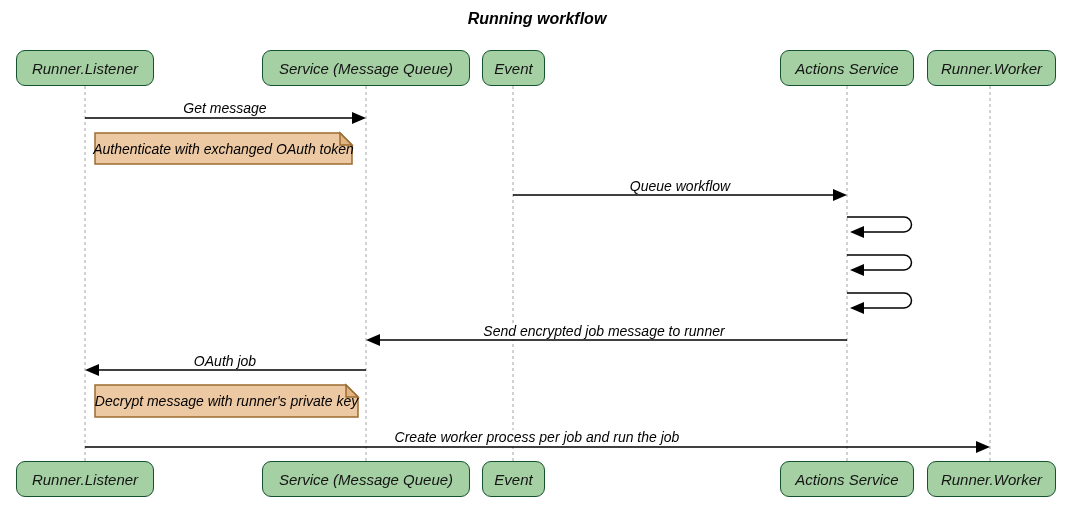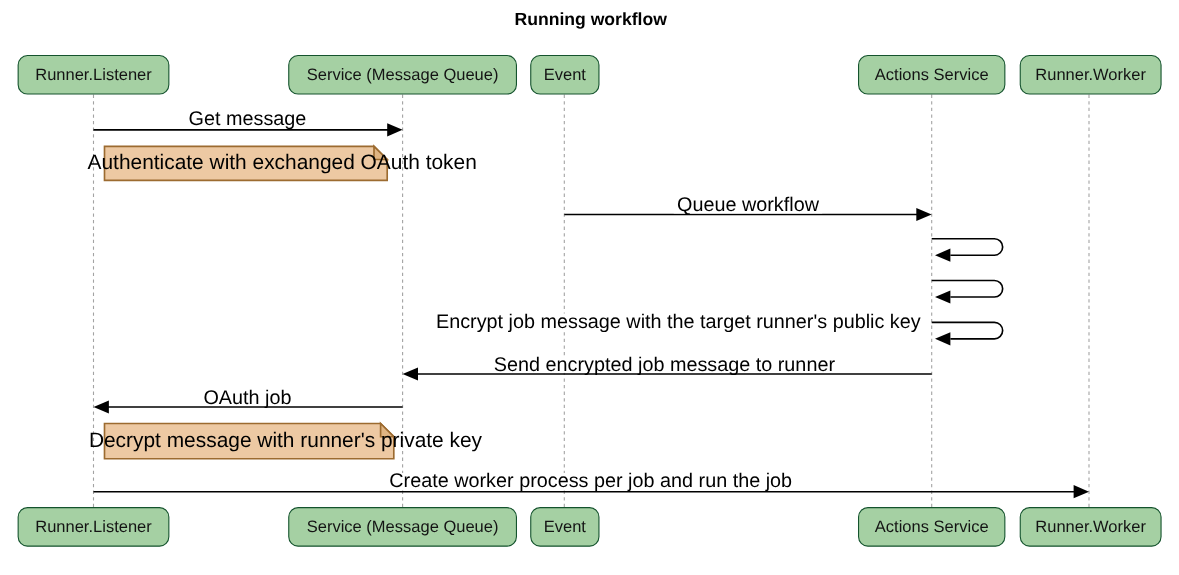--- a/index.html
+++ b/index.html
@@ -4,20 +4,21 @@
 <style>
   html, body { margin: 0; padding: 0; background: #ffffff; }
   .canvas {
     position: relative;
     width: 1072px;
     height: 523px;
     background: #ffffff;
     font-family: "Liberation Sans", "DejaVu Sans", sans-serif;
     color: #111111;
     overflow: hidden;
+    font-style: italic;
   }
   .title {
     position: absolute;
     left: 537px;
     top: 10px;
     transform: translateX(-50%);
     font-size: 16px;
     font-weight: bold;
     white-space: nowrap;
     color: #000000;
@@ -36,38 +37,37 @@
     box-sizing: border-box;
     white-space: nowrap;
   }
   .svg-layer {
     position: absolute;
     left: 0; top: 0;
     width: 1072px; height: 523px;
   }
   .msg-label {
     position: absolute;
-    font-size: 18px;
+    font-size: 14px;
     white-space: nowrap;
     color: #000000;
     background: #ffffff;
     padding: 0 3px;
     line-height: 15px;
   }
   .msg-label.centered { transform: translateX(-50%); }
   .msg-label.right-aligned { text-align: right; }
   .note-label {
     position: absolute;
     display: flex;
     align-items: center;
     justify-content: center;
-    font-size: 19px;
+    font-size: 14px;
     white-space: nowrap;
     color: #000000;
-    margin-left: 33px;
   }
 </style>
 </head>
 <body>
 
 <div class="canvas">
 
   <div class="title">Running workflow</div>
 
   <svg class="svg-layer" viewBox="0 0 1072 523" xmlns="http://www.w3.org/2000/svg">
@@ -142,21 +142,20 @@
     </div>
   <div class="actor" style="left:780px; top:461px; width:134px;">
       <span>Actions Service</span>
     </div>
   <div class="actor" style="left:927px; top:461px; width:129px;">
       <span>Runner.Worker</span>
     </div>
 
   <div class="msg-label centered" style="left:225px; top:101px;">Get message</div>
   <div class="msg-label centered" style="left:680px; top:179px;">Queue workflow</div>
-  <div class="msg-label right-aligned" style="right:232px; top:285px;">Encrypt job message with the target runner's public key</div>
   <div class="msg-label centered" style="left:604px; top:324px;text-align:center;">Send encrypted job message to runner</div>
   <div class="msg-label centered" style="left:225px; top:354px;">OAuth job</div>
   <div class="msg-label centered" style="left:537px; top:430px;">Create worker process per job and run the job</div>
 
   <div class="note-label" style="left:95px; top:133px; width:257px; height:31px;">Authenticate with exchanged OAuth token</div>
   <div class="note-label" style="left:95px; top:385px; width:263px; height:32px;text-align:right;">Decrypt message with runner's private key</div>
 
 </div>
 
 </body></html>

